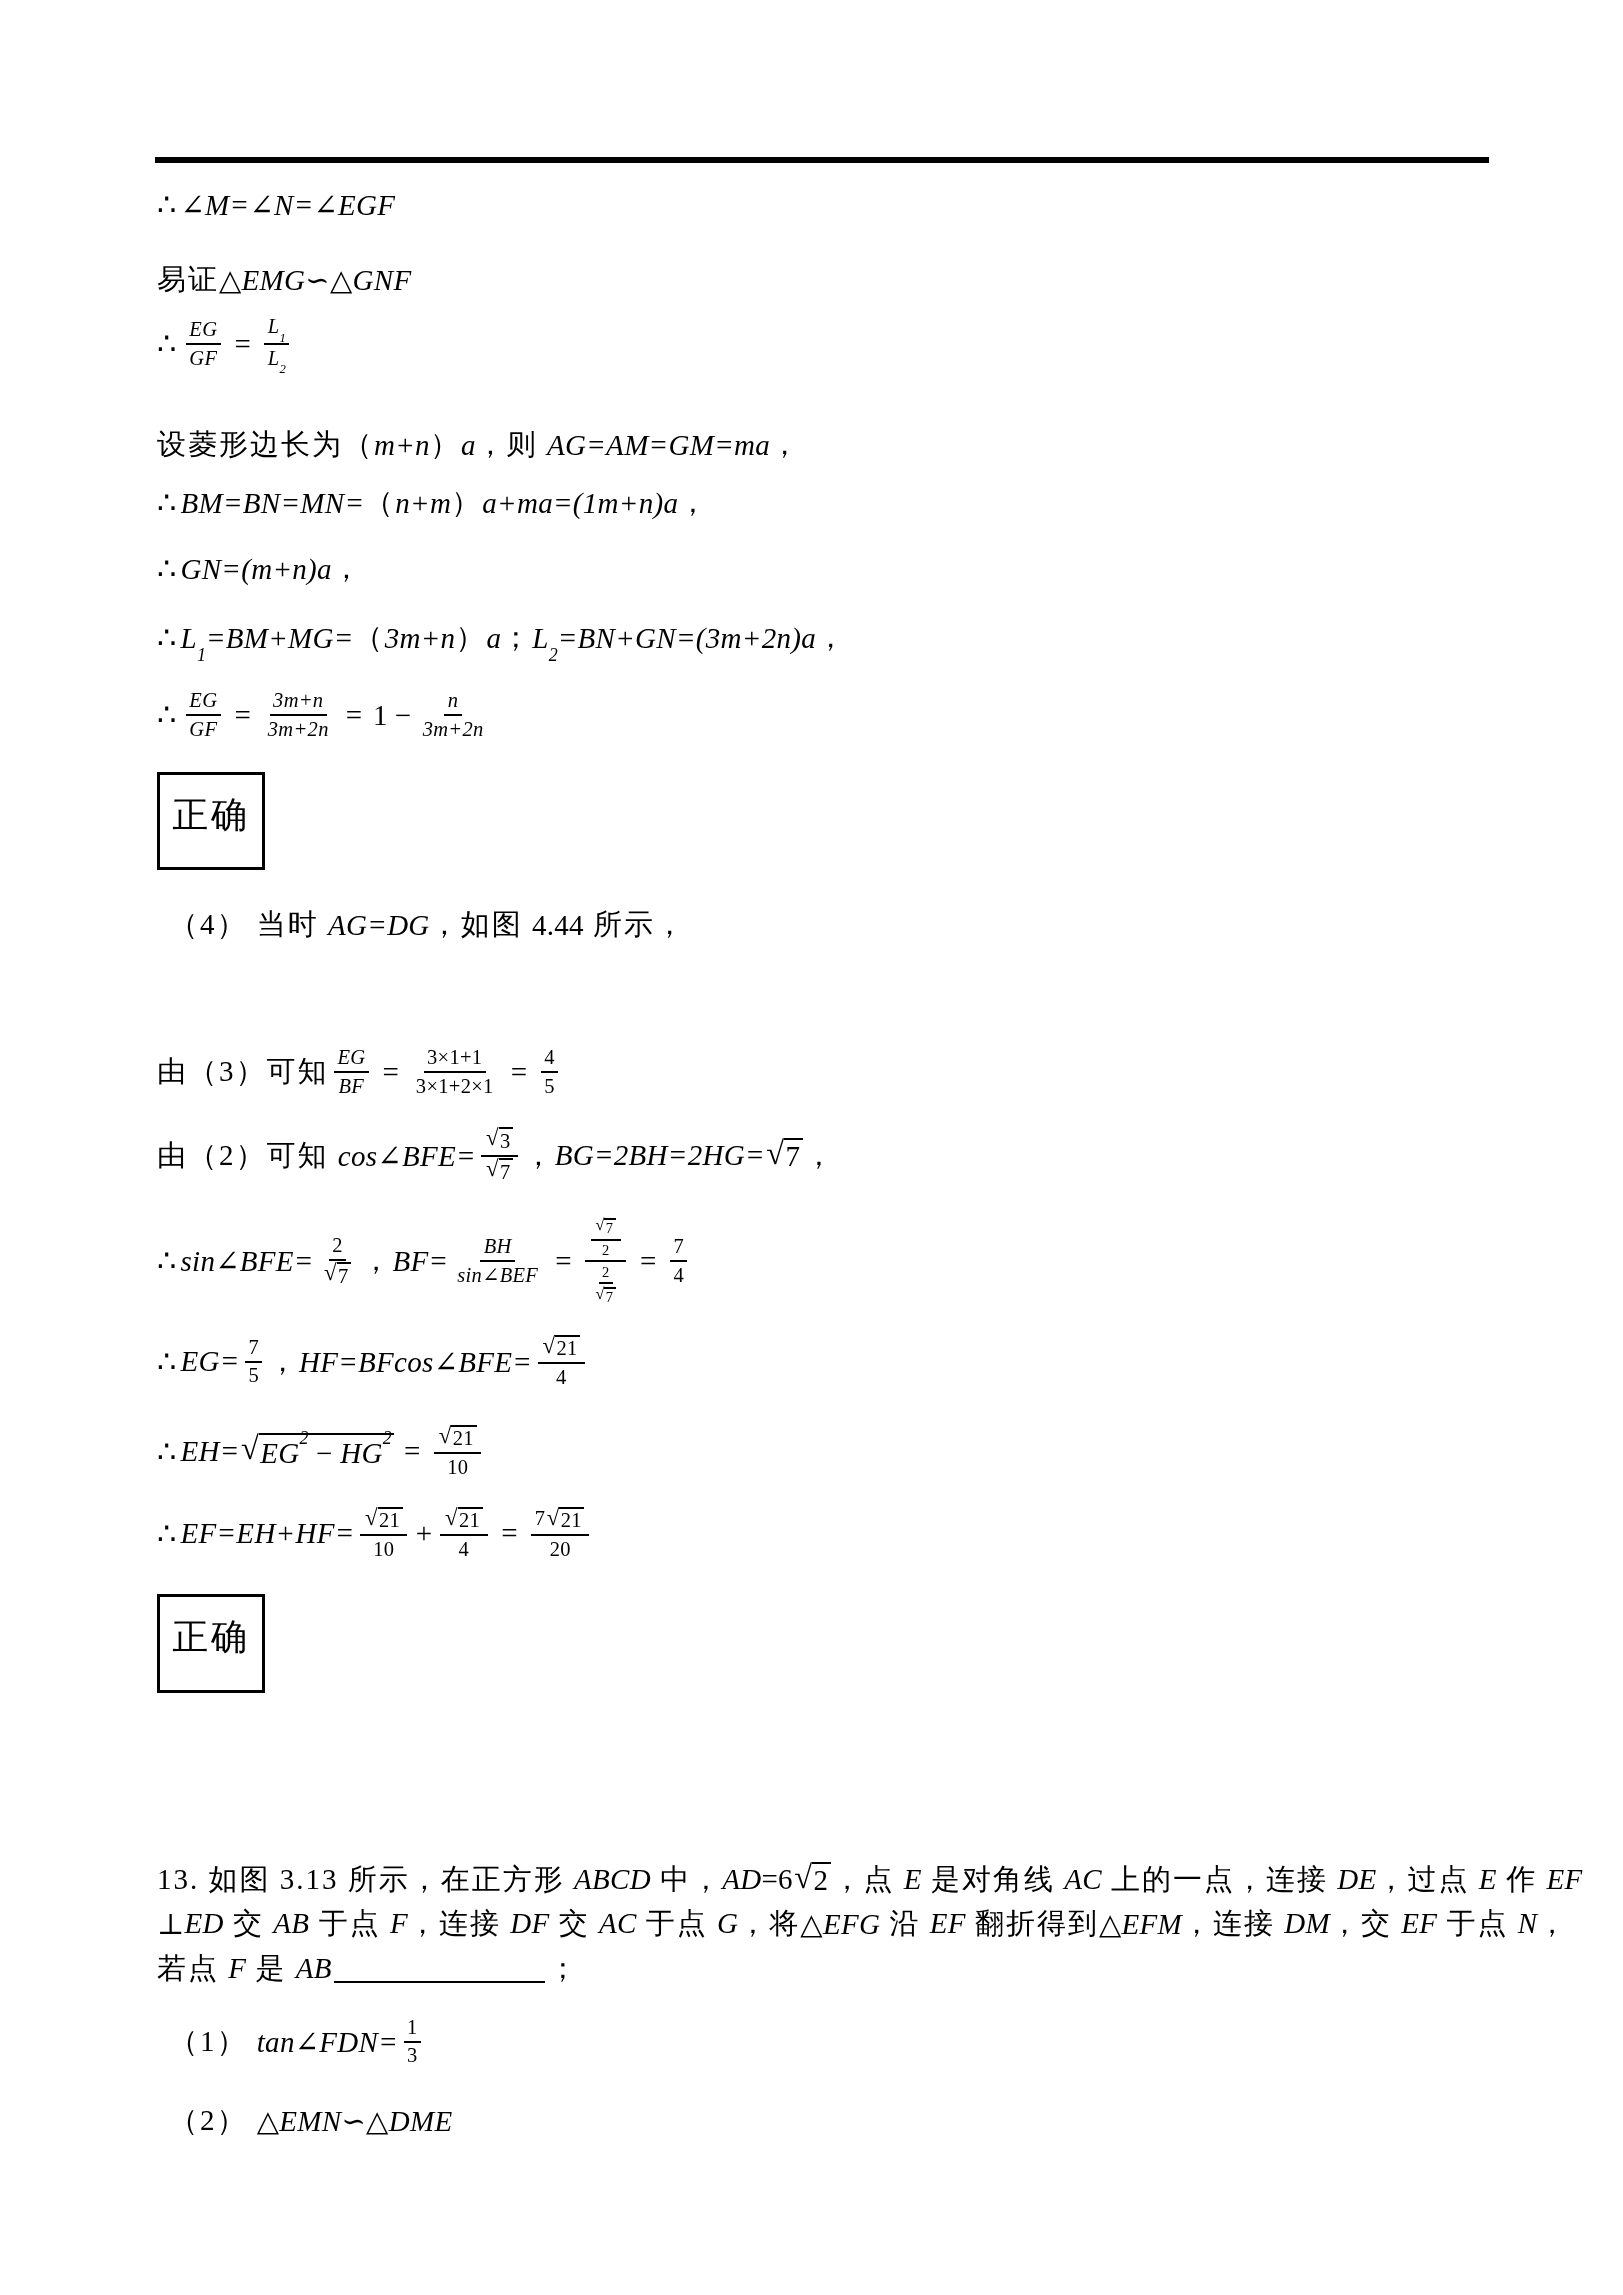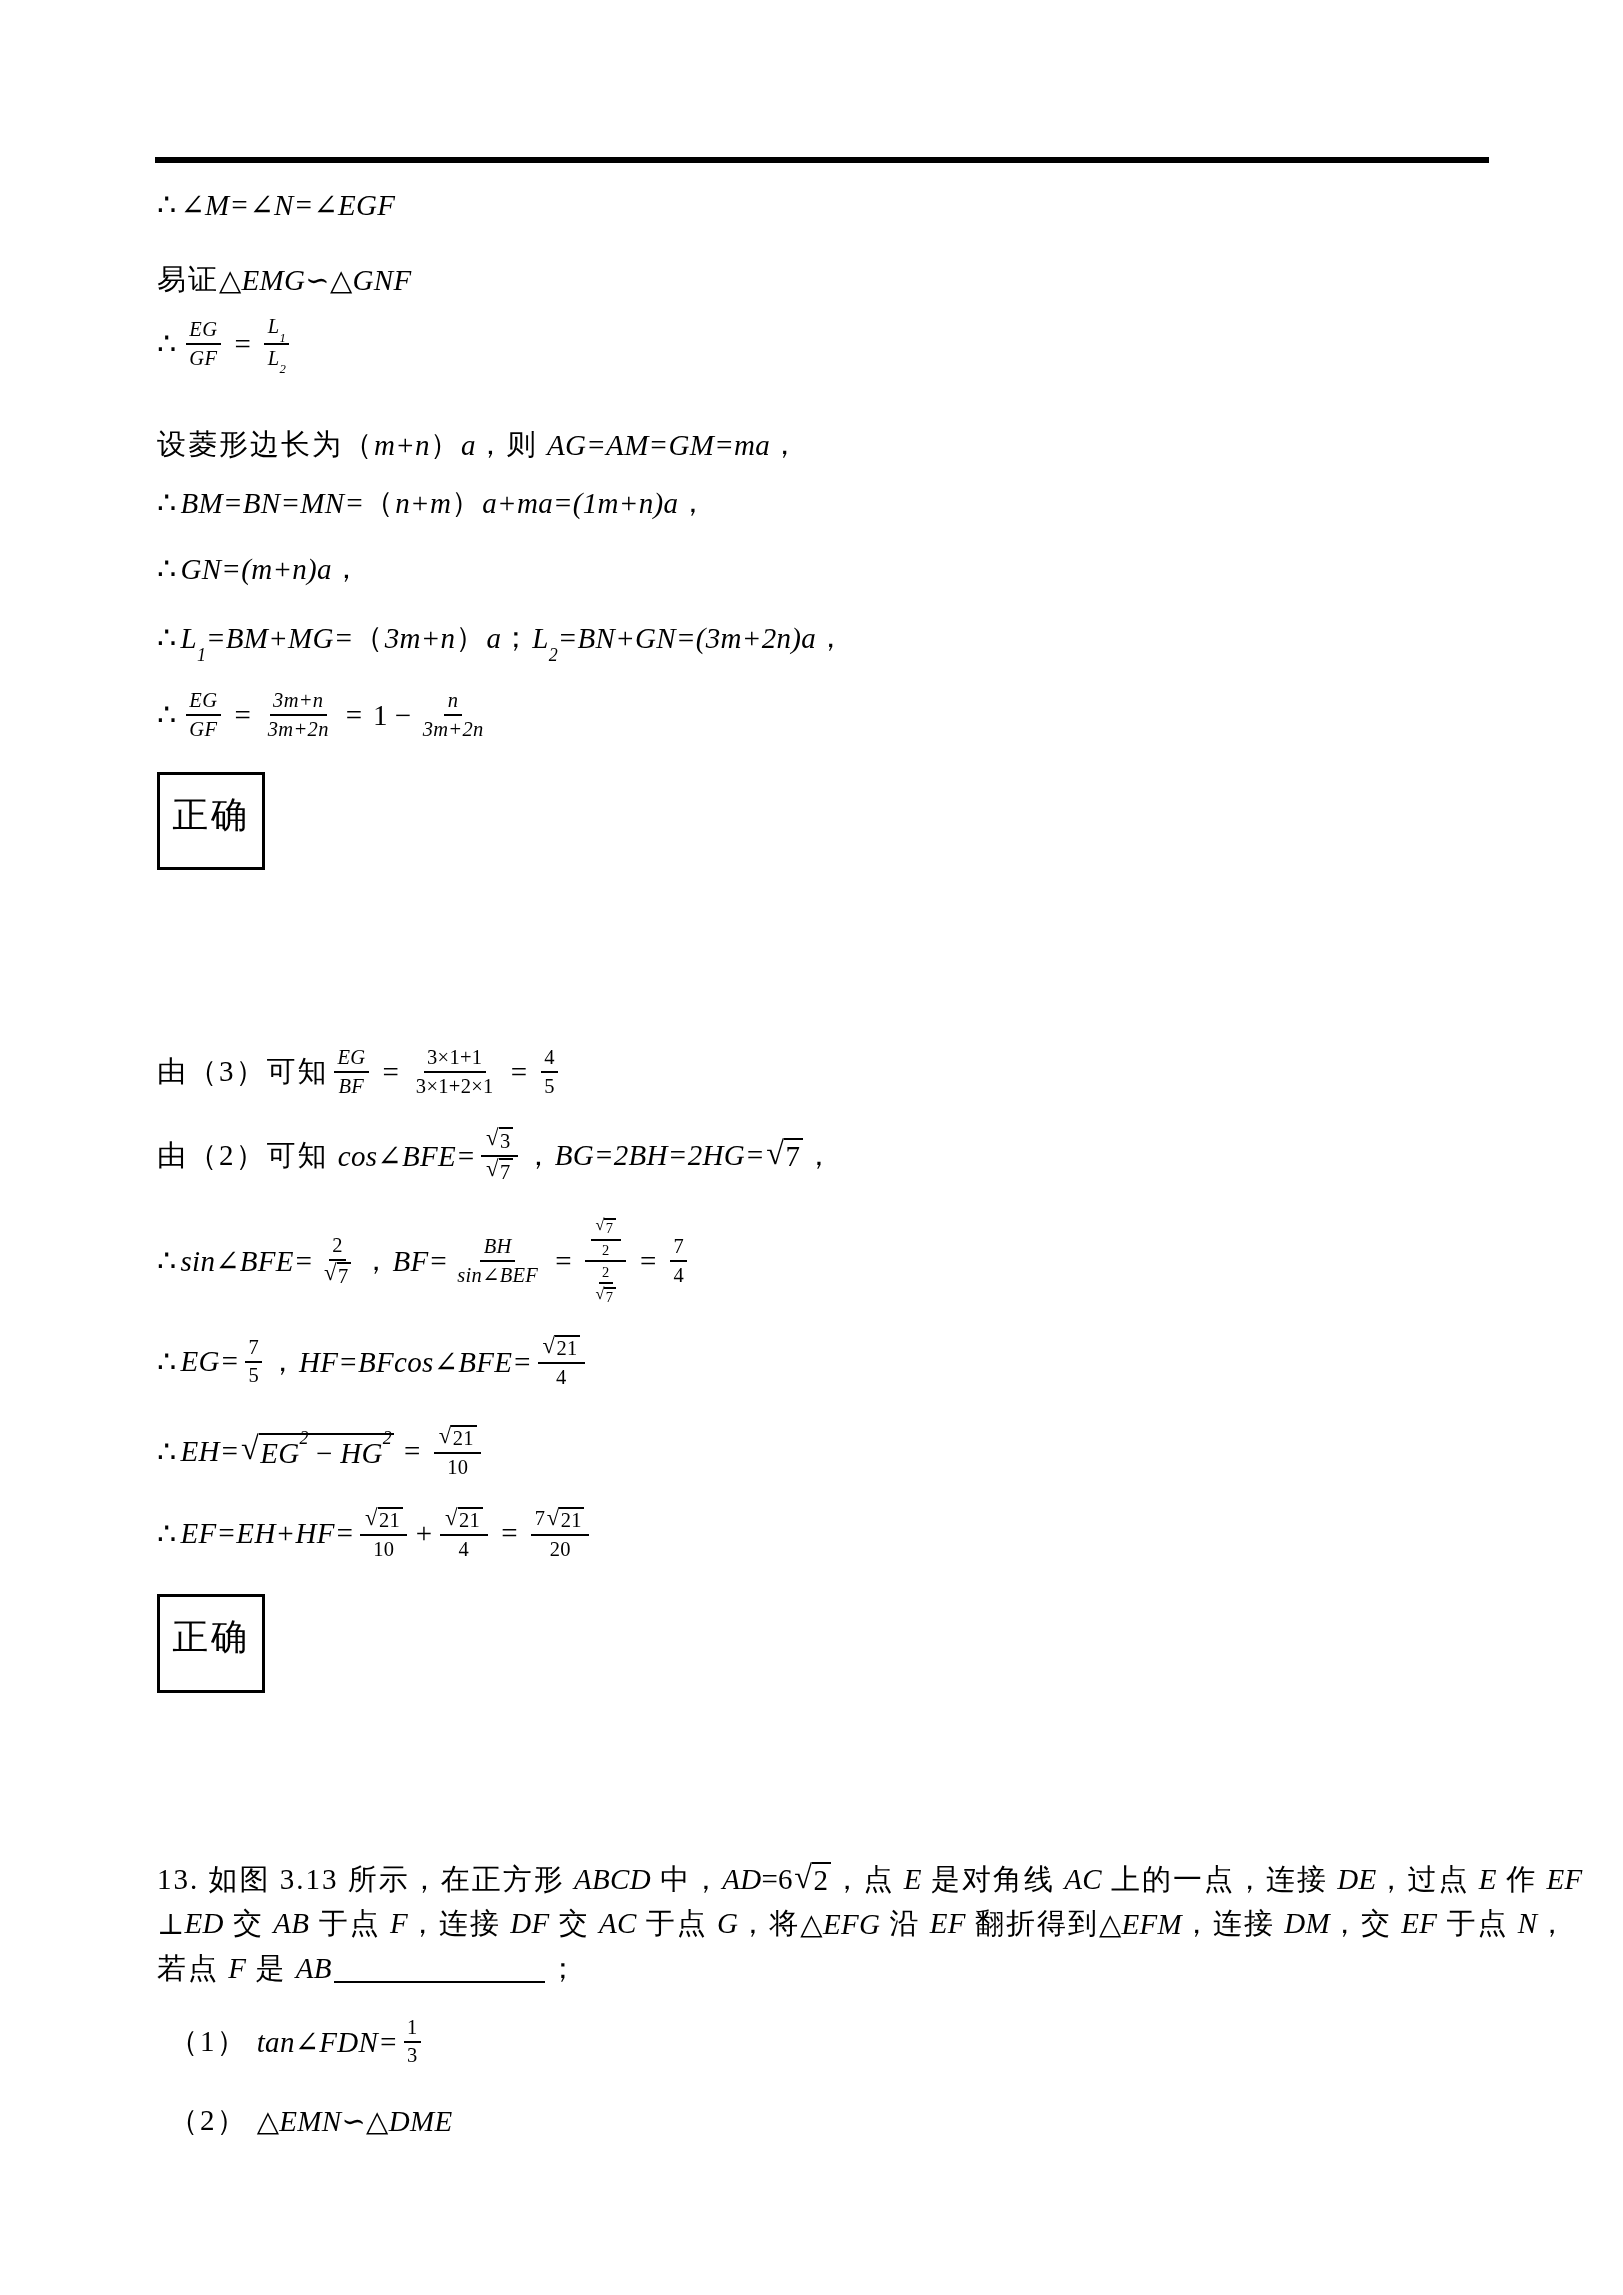--- a/index.html
+++ b/index.html
@@ -80,20 +80,21 @@
   <div class="line" style="left:157px;top:421px;height:48px;"><span class="cn">设菱形边长为</span><span class="cn">（</span><span class="m">m+n</span><span class="cn">）</span><span class="m">a</span><span class="cn">，则 </span><span class="m">AG=AM=GM=ma</span><span class="cn">，</span></div>
   <div class="line" style="left:157px;top:479px;height:48px;"><span class="sym">∴</span><span class="m">BM=BN=MN=</span><span class="cn">（</span><span class="m">n+m</span><span class="cn">）</span><span class="m">a+ma=(1m+n)a</span><span class="cn">，</span></div>
   <div class="line" style="left:157px;top:545px;height:48px;"><span class="sym">∴</span><span class="m">GN=(m+n)a</span><span class="cn">，</span></div>
   <div class="line" style="left:157px;top:614px;height:48px;"><span class="sym">∴</span><span class="m">L</span><span class="sub">1</span><span class="m">=BM+MG=</span><span class="cn">（</span><span class="m">3m+n</span><span class="cn">）</span><span class="m">a</span><span class="cn">；</span><span class="m">L</span><span class="sub">2</span><span class="m">=BN+GN=(3m+2n)a</span><span class="cn">，</span></div>
   <div class="line" style="left:157px;top:674px;height:82px;"><span class="sym">∴</span><span class="frac"><span class="num"><span class="m">EG</span></span><span class="den"><span class="m">GF</span></span></span><span class="eq">=</span><span class="frac"><span class="num"><span class="m">3m+n</span></span><span class="den"><span class="m">3m+2n</span></span></span><span class="eq">=</span><span class="big">1 −</span><span class="frac"><span class="num"><span class="m">n</span></span><span class="den"><span class="m">3m+2n</span></span></span></div>
 
   <div class="ansbox" style="left:157px;top:772px;width:108px;height:98px;">
     <span>正确</span>
   </div>
 
+  <div class="line" style="left:169px;top:901px;height:48px;"><span class="cn">（4） 当时 </span><span class="m">AG=DG</span><span class="cn">，如图 </span><span class="up">4.44</span><span class="cn"> 所示，</span></div>
   <div class="line" style="left:157px;top:1031px;height:82px;"><span class="cn">由（3）可知</span><span class="frac"><span class="num"><span class="m">EG</span></span><span class="den"><span class="m">BF</span></span></span><span class="eq">=</span><span class="frac"><span class="num"><span class="up">3×1+1</span></span><span class="den"><span class="up">3×1+2×1</span></span></span><span class="eq">=</span><span class="frac"><span class="num"><span class="up">4</span></span><span class="den"><span class="up">5</span></span></span></div>
   <div class="line" style="left:157px;top:1111px;height:89px;"><span class="cn">由（2）可知 </span><span class="m">cos∠BFE=</span><span class="frac"><span class="num"><span class="sqrt"><span class="rsign">√</span><span class="rad"><span class="up">3</span></span></span></span><span class="den"><span class="sqrt"><span class="rsign">√</span><span class="rad"><span class="up">7</span></span></span></span></span><span class="cn">，</span><span class="m">BG=2BH=2HG=</span><span class="sqrt"><span class="rsign">√</span><span class="rad"><span class="up">7</span></span></span><span class="cn">，</span></div>
   <div class="line" style="left:157px;top:1205px;height:112px;"><span class="sym">∴</span><span class="m">sin∠BFE=</span><span class="frac"><span class="num"><span class="up">2</span></span><span class="den"><span class="sqrt"><span class="rsign">√</span><span class="rad"><span class="up">7</span></span></span></span></span><span class="cn">，</span><span class="m">BF=</span><span class="frac"><span class="num"><span class="m">BH</span></span><span class="den"><span class="m">sin∠BEF</span></span></span><span class="eq">=</span><span class="frac cmp"><span class="num"><span class="frac"><span class="num"><span class="sqrt"><span class="rsign">√</span><span class="rad"><span class="up">7</span></span></span></span><span class="den"><span class="up">2</span></span></span></span><span class="den"><span class="frac"><span class="num"><span class="up">2</span></span><span class="den"><span class="sqrt"><span class="rsign">√</span><span class="rad"><span class="up">7</span></span></span></span></span></span></span><span class="eq">=</span><span class="frac"><span class="num"><span class="up">7</span></span><span class="den"><span class="up">4</span></span></span></div>
   <div class="line" style="left:157px;top:1324px;height:75px;"><span class="sym">∴</span><span class="m">EG=</span><span class="frac"><span class="num"><span class="up">7</span></span><span class="den"><span class="up">5</span></span></span><span class="cn">，</span><span class="m">HF=BFcos∠BFE=</span><span class="frac"><span class="num"><span class="sqrt"><span class="rsign">√</span><span class="rad"><span class="up">21</span></span></span></span><span class="den"><span class="up">4</span></span></span></div>
   <div class="line" style="left:157px;top:1421px;height:61px;"><span class="sym">∴</span><span class="m">EH=</span><span class="sqrt"><span class="rsign">√</span><span class="rad"><span class="m">EG</span><span class="sup">2</span><span class="up"> − </span><span class="m">HG</span><span class="sup">2</span></span></span><span class="eq">=</span><span class="frac"><span class="num"><span class="sqrt"><span class="rsign">√</span><span class="rad"><span class="up">21</span></span></span></span><span class="den"><span class="up">10</span></span></span></div>
   <div class="line" style="left:157px;top:1496px;height:75px;"><span class="sym">∴</span><span class="m">EF=EH+HF=</span><span class="frac"><span class="num"><span class="sqrt"><span class="rsign">√</span><span class="rad"><span class="up">21</span></span></span></span><span class="den"><span class="up">10</span></span></span><span class="big">+</span><span class="frac"><span class="num"><span class="sqrt"><span class="rsign">√</span><span class="rad"><span class="up">21</span></span></span></span><span class="den"><span class="up">4</span></span></span><span class="eq">=</span><span class="frac"><span class="num"><span class="up">7</span><span class="sqrt"><span class="rsign">√</span><span class="rad"><span class="up">21</span></span></span></span><span class="den"><span class="up">20</span></span></span></div>
 
   <div class="ansbox" style="left:157px;top:1594px;width:108px;height:99px;">
     <span>正确</span>
   </div>

